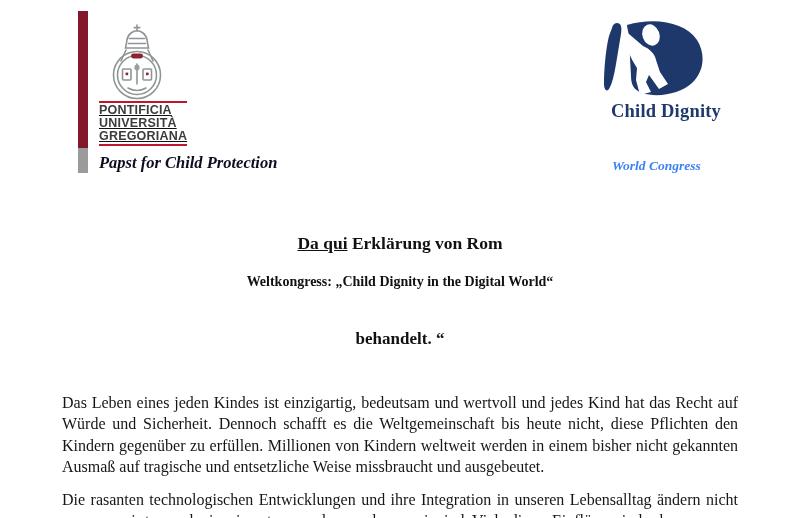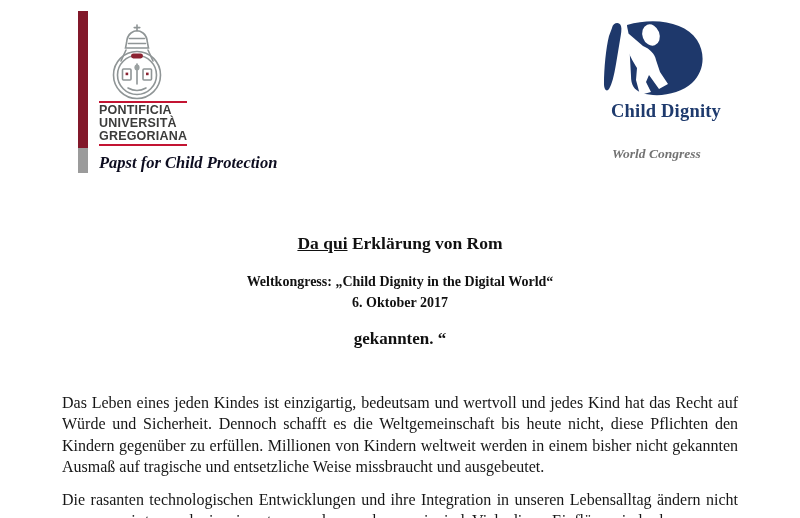--- a/index.html
+++ b/index.html
@@ -9,41 +9,41 @@
   }
   .abs{position:absolute;}
 
   
   .accent-bar{left:78px;top:11px;width:10px;height:162px;}
   .accent-bar .top{width:10px;height:137px;background:#82182a;}
   .accent-bar .bottom{width:10px;height:25px;background:#9b9b9b;}
 
   .crest{left:105px;top:24px;width:64px;height:78px;}
 
-  .univ-block{left:99px;top:101px;width:92px;}
+  .univ-block{left:99px;top:101px;width:92px;text-decoration:underline;}
   .red-rule{height:2px;background:#c31432;width:88px;}
   .univ-lines{
     font-family:"Liberation Sans",sans-serif;font-weight:bold;
     font-size:12.5px;line-height:13px;color:#3c3c3b;letter-spacing:.2px;
     padding:1px 0 1px 0;
   }
   .centre-title{
     left:99px;top:153px;font-weight:bold;font-style:italic;
     font-size:16.5px;color:#0d0d20;white-space:nowrap;
   }
 
   
   .d-logo{left:600px;top:20px;width:105px;height:76px;}
   .cd-title{
     left:611px;top:102px;font-weight:bold;font-size:18.5px;line-height:18.5px;
     color:#1e3a6d;white-space:nowrap;letter-spacing:.2px;text-align:right;
   }
   .wc-sub{
-    left:612px;top:146px;font-weight:bold;font-style:italic;
-    font-size:13.5px;line-height:16.5px;color:#737373;white-space:nowrap;
+    left:612px;top:158px;font-weight:bold;font-style:italic;
+    font-size:13.5px;line-height:16.5px;color:#3b82f6;white-space:nowrap;
   }
 
   
   .center-line{left:0;width:800px;text-align:center;}
   .doc-title{top:233px;font-weight:bold;font-size:17.5px;}
   .doc-title .u{text-decoration:underline;}
   .doc-subtitle{top:271px;font-weight:bold;font-size:14px;line-height:21px;}
   .doc-quote{top:329px;font-weight:bold;font-size:17px;line-height:20.5px;}
 
   .bodytext{left:62px;top:388px;width:676px;}
@@ -111,23 +111,22 @@
 <div class="abs wc-sub">
   <div>World Congress</div>
 </div>
 
 <div class="abs center-line doc-title">
   <span class="u">Da qui</span><span> Erklärung von Rom</span>
 </div>
 
 <div class="abs center-line doc-subtitle">
   <div>Weltkongress: „Child Dignity in the Digital World“</div>
-  <div>6. Oktober 2017</div>
 </div>
 
 <div class="abs center-line doc-quote">
-  <div>gekannten. “</div>
+  <div>behandelt. “</div>
 </div>
 
 <div class="abs bodytext">
   <p>Das Leben eines jeden Kindes ist einzigartig, bedeutsam und wertvoll und jedes Kind hat das Recht auf Würde und Sicherheit. Dennoch schafft es die Weltgemeinschaft bis heute nicht, diese Pflichten den Kindern gegenüber zu erfüllen. Millionen von Kindern weltweit werden in einem bisher nicht gekannten Ausmaß auf tragische und entsetzliche Weise missbraucht und ausgebeutet.</p>
   <p>Die rasanten technologischen Entwicklungen und ihre Integration in unseren Lebensalltag ändern nicht nur, was wir tun und wie wir es tun, sondern auch wer wir sind. Viele dieser Einflüsse sind sehr</p>
 </div>
 
 </body></html>

